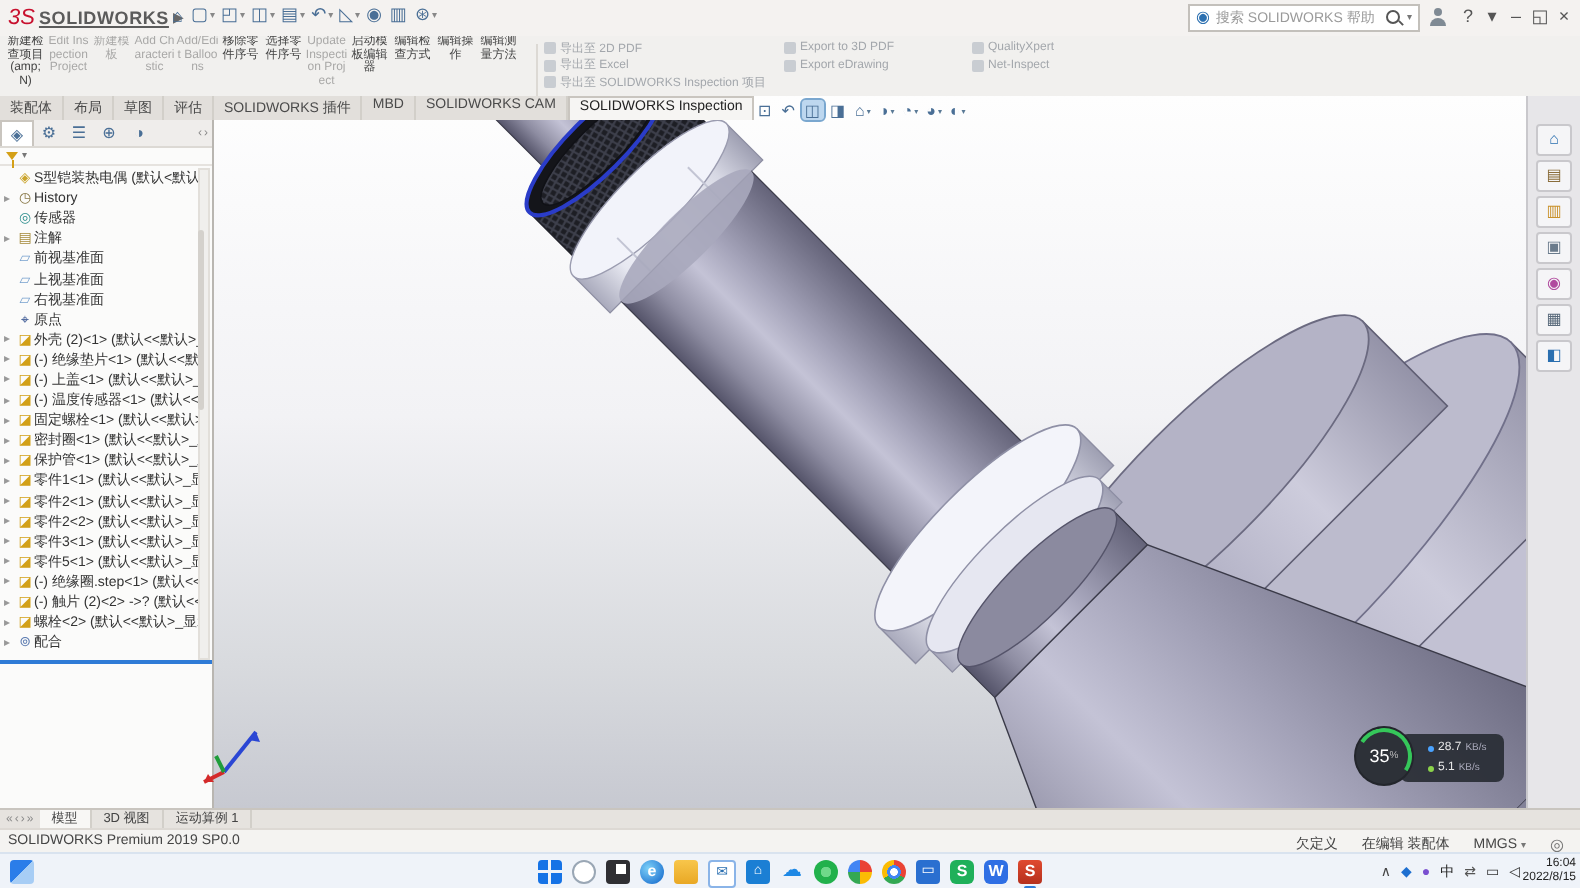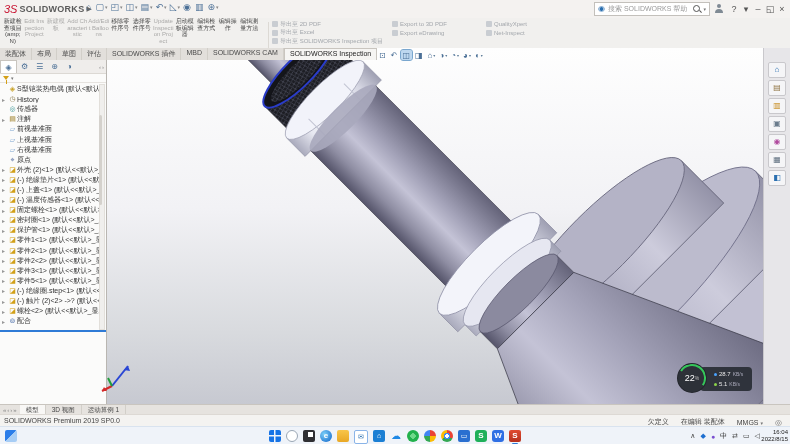--- a/index.html
+++ b/index.html
@@ -3,21 +3,21 @@
 <meta charset="utf-8">
 <style>
   html,body{margin:0;padding:0;}
   .screen{position:relative;width:790px;height:444px;overflow:hidden;
     font-family:"Liberation Sans","DejaVu Sans",sans-serif;background:#eceae7;
     -webkit-font-smoothing:antialiased;}
   
   .titlebar{position:absolute;left:0;top:0;width:790px;height:18px;background:#f4f2f0;border-bottom:1px solid #ddd9d4;}
   .logo{position:absolute;left:4px;top:2px;height:14px;display:flex;align-items:center;gap:2px;}
   .logo .l3s{color:#c8102e;font-weight:normal;font-style:italic;font-size:11px;}
-  .logo .lword{color:#5b5b5b;font-weight:bold;font-size:9px;letter-spacing:.3px;}
+  .logo .lword{color:#5b5b5b;font-weight:bold;font-size:9px;letter-spacing:.3px;text-decoration:underline;}
   .logo .lcaret{color:#666;font-size:7px;}
   .qat{position:absolute;left:86px;top:2px;display:flex;gap:3px;align-items:center;}
   .qi{display:flex;align-items:center;gap:1px;color:#4a6f96;font-size:9px;cursor:default;}
   .qi .car{font-size:5px;color:#888;}
   .tb-title{position:absolute;left:0;right:0;top:3px;text-align:center;font-size:8px;color:#555;}
   .tb-right{position:absolute;right:2px;top:1px;display:flex;align-items:center;gap:5px;height:15px;}
   .searchbox{display:flex;align-items:center;gap:3px;width:108px;height:12px;background:#fff;border:1px solid #c3c0bb;padding:0 3px;}
   .sb-ico{color:#2a6fb0;font-size:8px;}
   .sb-ph{color:#9a9a9a;font-size:7px;white-space:nowrap;overflow:hidden;flex:1;}
   .mag{width:5px;height:5px;border:1px solid #555;border-radius:50%;position:relative;}
@@ -428,21 +428,21 @@
             <span class="zb-unit">KB/s</span>
           </div>
 
           <div class="zb-row">
             <span class="zb-dot" style="background: rgb(139, 211, 74);"></span>
             <span>5.1</span>
             <span class="zb-unit">KB/s</span>
           </div>
         </div>
       <div class="zb-circle">
-        <span>22</span>
+        <span>35</span>
           <span class="zb-pct">%</span>
       </div>
     </div>
   </div>
 
   <div class="tabrow">
 
   <span class="ctab">装配体</span>
       <span class="ctab">布局</span>
       <span class="ctab">草图</span>

